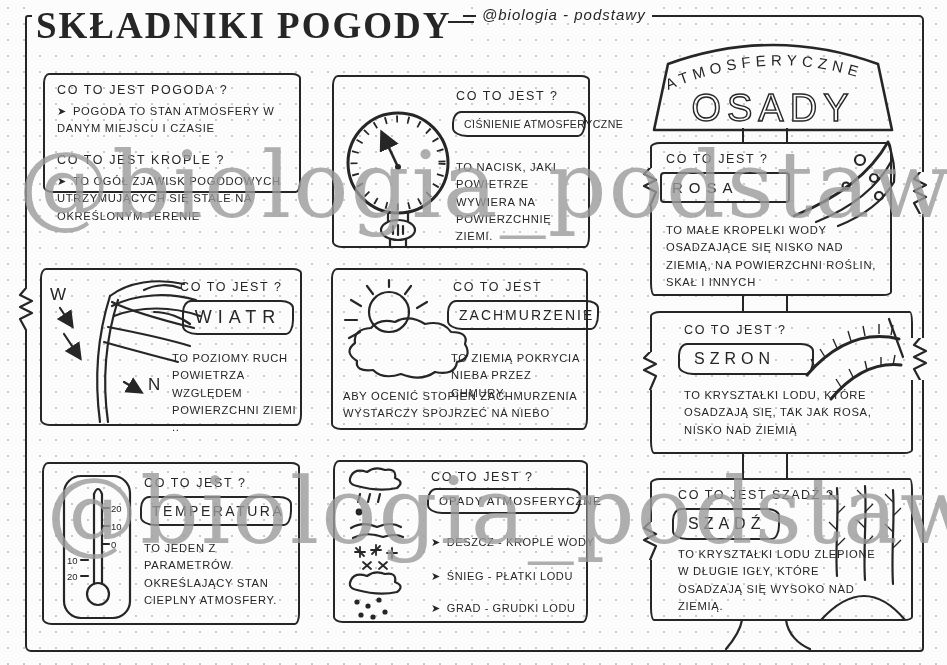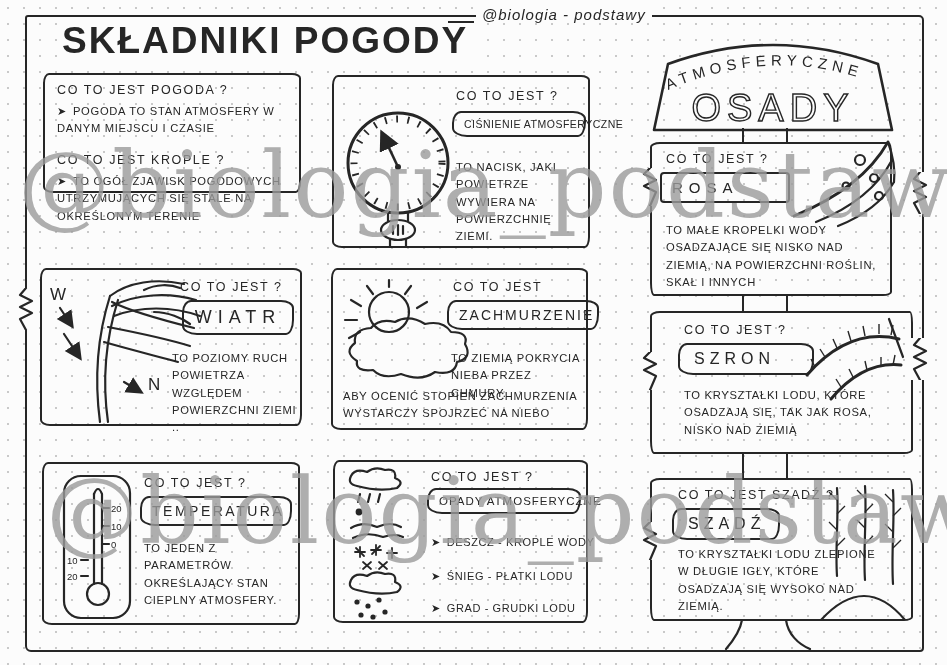--- a/index.html
+++ b/index.html
@@ -4,22 +4,22 @@
 <style>
   html,body{margin:0;padding:0;}
   body{
     width:947px;height:665px;overflow:hidden;position:relative;
     font-family:"Liberation Sans", sans-serif;color:#262626;
     background:radial-gradient(circle,#c9c9c9 1.1px,transparent 1.3px) 0 0/16px 16px,#fcfcfc;
   }
   #canvas{position:absolute;inset:0;}
   .frame{position:absolute;left:25px;top:15px;width:895px;height:633px;
     border:2.5px solid #262626;border-radius:3px 5px 4px 6px;}
-  .title{position:absolute;left:32px;top:20px;background:#fcfcfc;padding:0 12px 2px 4px;
-    font-family:Liberation Sans, sans-serif;font-weight:900;font-size:37px;letter-spacing:2px;z-index:6;white-space:nowrap;margin-left:26px;}
+  .title{position:absolute;left:32px;top:4px;background:#fcfcfc;padding:0 12px 2px 4px;
+    font-family:Liberation Serif, serif;font-weight:900;font-size:37px;letter-spacing:2px;z-index:6;white-space:nowrap;}
   .handle{position:absolute;left:476px;top:6px;font-size:15px;font-style:italic;letter-spacing:1px;
     background:#fcfcfc;padding:0 6px;z-index:6;white-space:nowrap;}
   .hline{position:absolute;border-top:2.5px solid #262626;z-index:6;}
   .wm{position:absolute;z-index:60;pointer-events:none;white-space:nowrap;
     font-family:"DejaVu Serif","Liberation Serif",serif;font-size:92px;letter-spacing:2px;
     color:#9b9b9b;opacity:.8;}
   .box{position:absolute;border:2.5px solid #262626;border-radius:6px 9px 5px 10px/10px 5px 11px 6px;box-sizing:border-box;}
   .torn{border-radius:10px 3px 9px 4px/5px 12px 4px 13px;}
   .q{position:absolute;font-size:12.5px;letter-spacing:1.6px;white-space:nowrap;}
   .term{position:absolute;border:2.3px solid #262626;border-radius:9px 13px 8px 15px/12px 8px 15px 9px;

